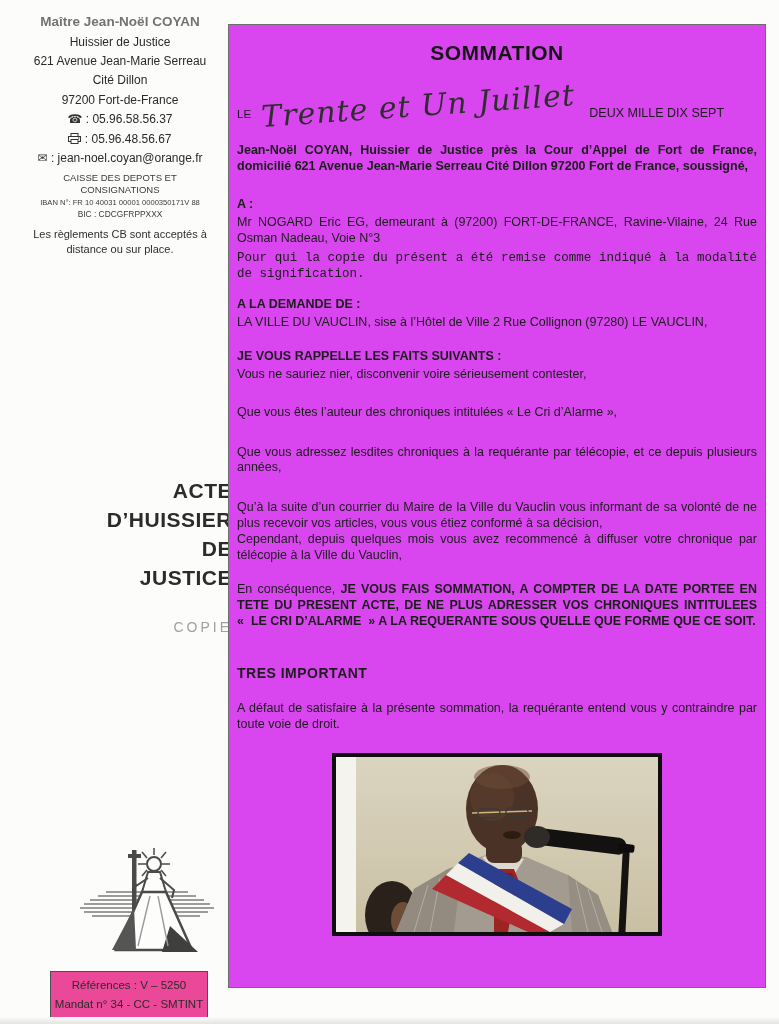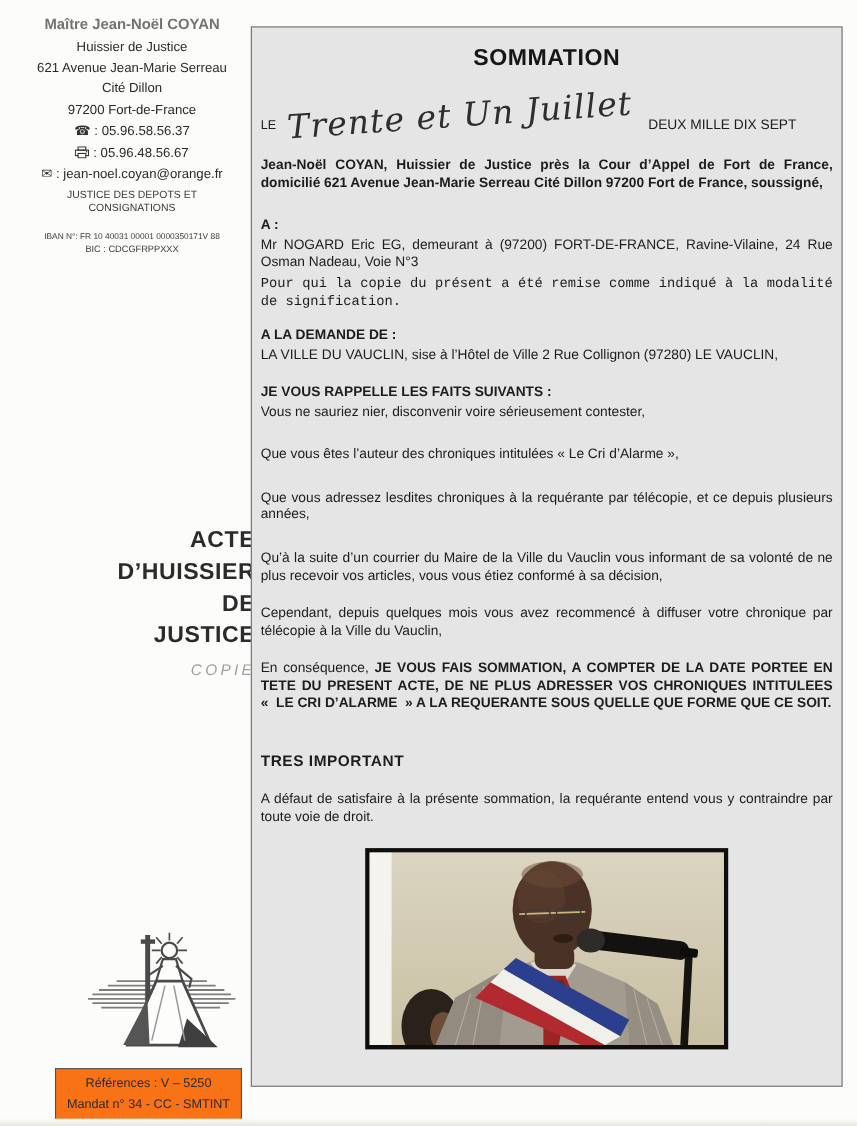--- a/index.html
+++ b/index.html
@@ -14,48 +14,48 @@
   
   .office {
     position:absolute; left:20px; top:12px; width:200px;
     text-align:center; line-height:1.45; font-size:12px; color:#2a2a2a;
   }
   .office .name { font-size:13.5px; font-weight:bold; color:#737373; margin-bottom:2px;}
   .office .row { margin-top:2px; }
   .office .contact { margin-top:2px; }
   .office .icon { display:inline-block; font-size:12px; color:#333; }
   .office .bank { font-size:9.5px; margin-top:5px; line-height:1.25; color:#3a3a3a;}
-  .office .iban { font-size:7.6px; margin-top:13px; color:#3a3a3a; }
+  .office .iban { font-size:7.6px; margin-top:1px; color:#3a3a3a; }
   .office .bic  { font-size:8.4px; color:#3a3a3a; }
   .office .cbnote { font-size:11px; margin-top:7px; line-height:1.35; color:#2e2e2e;}
   .faxsvg { vertical-align:-1px; }
 
   .acte {
     position:absolute; left:0; top:476px; width:232px;
     text-align:right; font-weight:bold; font-size:21px; line-height:29px;
     color:#2b2b2b; letter-spacing:0.5px;
   }
   .acte .copie {
-    font-weight:normal; font-style:italic; font-size:14px;
-    letter-spacing:3px; color:#a0a0a0; margin-top:3px;
+    font-weight:normal; font-size:14px;
+    letter-spacing:3px; color:#a0a0a0; margin-top:21px;
   }
 
   .logo { position:absolute; left:76px; top:842px; }
 
   .refs {
-    position:absolute; left:50px; top:971px; width:170px;
-    border:1.5px solid #4f4f4f; background:#f97316;
+    position:absolute; left:50px; top:971px; width:158px;
+    border:1.5px solid #4f4f4f; background:#ec4899;
     text-align:center; font-size:11.5px; line-height:1.65;
     padding:4px 2px; color:#2b2b2b;
   }
 
   
   .mainbox {
     position:absolute; left:228px; top:24px; width:538px; height:964px;
-    border:1.5px solid #6e6e6e; background:#e5e5e5;
+    border:1.5px solid #6e6e6e; background:#d946ef;
     padding:10px 8px;
   }
   .doc-title {
     text-align:center; font-weight:bold; font-size:21px;
     letter-spacing:0.5px; margin-top:6px; color:#161616;
   }
   .date-row { display:flex; align-items:flex-end; margin-top:10px; height:52px;text-align:right; }
   .date-prefix { font-size:11.5px; margin-bottom:7px; }
   .handwriting {
     font-family:"DejaVu Serif", serif; font-style:italic;
@@ -105,25 +105,26 @@
       <rect x="3" y="0.5" width="7" height="3" fill="none" stroke="#333" stroke-width="1"></rect>
       <rect x="0.5" y="3.5" width="12" height="5" fill="none" stroke="#333" stroke-width="1"></rect>
       <rect x="3" y="6.5" width="7" height="4" fill="#fff" stroke="#333" stroke-width="1"></rect>
       <circle cx="10.7" cy="5" r="0.7" fill="#333"></circle>
     </svg><span> : </span><span>05.96.48.56.67</span>
   </div>
   <div class="contact">
     <span class="icon">✉</span><span> : </span><span>jean-noel.coyan@orange.fr</span>
   </div>
   <div class="bank">
-    <div>JUSTICE DES DEPOTS ET</div>
+    <div>CAISSE DES DEPOTS ET</div>
     <div>CONSIGNATIONS</div>
   </div>
   <div class="iban">IBAN N°: FR 10 40031 00001 0000350171V 88</div>
   <div class="bic">BIC : CDCGFRPPXXX</div>
+  <div class="cbnote">Les règlements CB sont acceptés à distance ou sur place.</div>
 </div>
 
 <div class="acte">
   <div>ACTE</div>
   <div>D’HUISSIER</div>
   <div>DE</div>
   <div>JUSTICE</div>
   <div class="copie">COPIE</div>
 </div>
 
@@ -182,21 +183,21 @@
   <p class="p" style="margin-top:5px;font-family:Liberation Mono, monospace;">Pour qui la copie du présent a été remise comme indiqué à la modalité de signification.</p>
 
   <p class="p b" style="margin-top:14px;">A LA DEMANDE DE :</p>
   <p class="p m-sm">LA VILLE DU VAUCLIN, sise à l’Hôtel de Ville 2 Rue Collignon (97280) LE VAUCLIN,</p>
 
   <p class="p b" style="margin-top:18px;">JE VOUS RAPPELLE LES FAITS SUIVANTS :</p>
   <p class="p m-sm">Vous ne sauriez nier, disconvenir voire sérieusement contester,</p>
   <p class="p m-lg">Que vous êtes l’auteur des chroniques intitulées «&nbsp;Le Cri d’Alarme&nbsp;»,</p>
   <p class="p" style="margin-top:24px;">Que vous adressez lesdites chroniques à la requérante par télécopie, et ce depuis plusieurs années,</p>
   <p class="p" style="margin-top:24px;">Qu’à la suite d’un courrier du Maire de la Ville du Vauclin vous informant de sa volonté de ne plus recevoir vos articles, vous vous étiez conformé à sa décision,</p>
-  <p class="p" style="margin-top:18px;">Cependant, depuis quelques mois vous avez recommencé à diffuser votre chronique par télécopie à la Ville du Vauclin,</p>
+  <p class="p" style="">Cependant, depuis quelques mois vous avez recommencé à diffuser votre chronique par télécopie à la Ville du Vauclin,</p>
 
   <p class="p" style="margin-top:18px;"><span>En conséquence, </span><span class="b">JE VOUS FAIS SOMMATION, A COMPTER DE LA DATE PORTEE EN TETE DU PRESENT ACTE, DE NE PLUS ADRESSER VOS CHRONIQUES INTITULEES «&nbsp;&nbsp;LE CRI D’ALARME&nbsp;&nbsp;» A LA REQUERANTE SOUS QUELLE QUE FORME QUE CE SOIT.</span></p>
 
   <div class="important">TRES IMPORTANT</div>
 
   <p class="p warning">A défaut de satisfaire à la présente sommation, la requérante entend vous y contraindre par toute voie de droit.</p>
 
   <div class="photo-frame">
     <svg width="322" height="175" viewBox="0 0 322 175">
       <defs>

